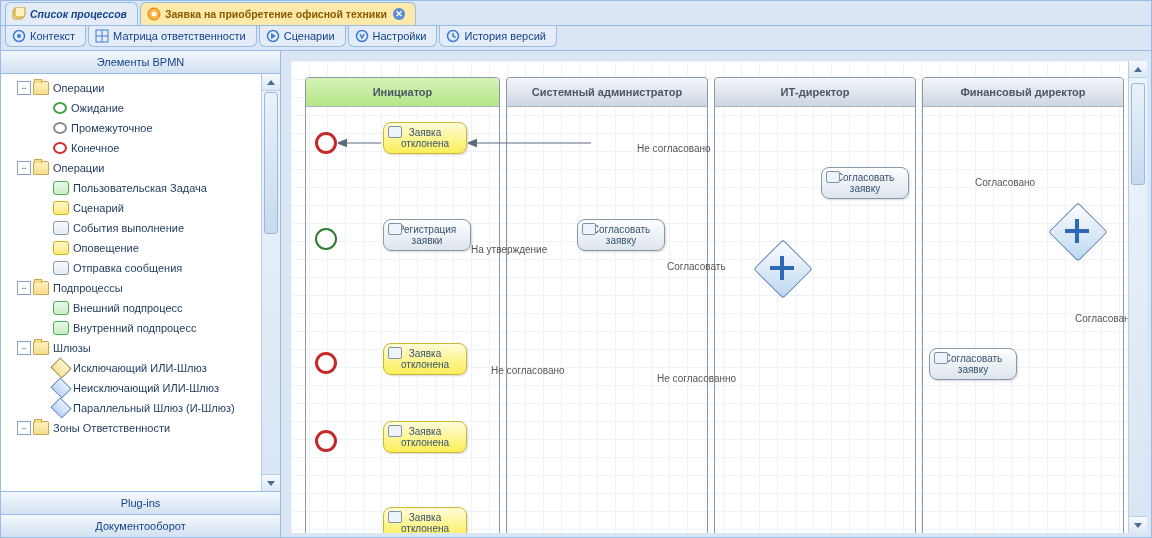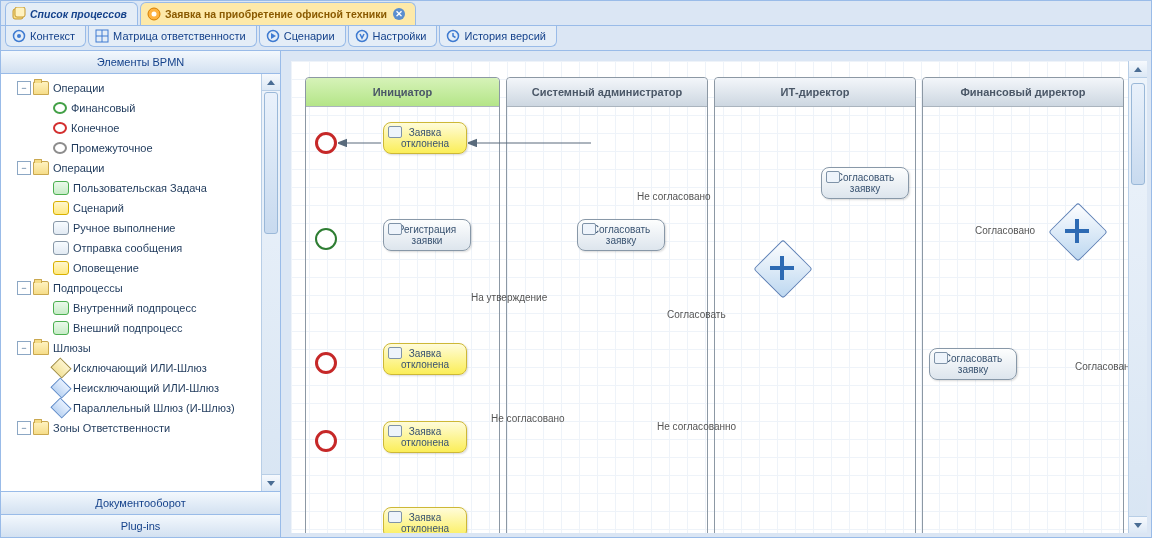--- a/index.html
+++ b/index.html
@@ -78,21 +78,21 @@
 .node.small { width:74px;}
 .start-evt, .end-evt { position:absolute; width:22px; height:22px; border-radius:50%; box-sizing:border-box; background:#fff;}
 .start-evt { border:2px solid #2e7d32;}
 .end-evt { border:3px solid #c62828;}
 .gateway { position:absolute; width:40px; height:40px; }
 .gateway .shape { width:40px; height:40px; transform:rotate(45deg); border:1px solid #5f82b7; background:linear-gradient(-45deg,#bcd7f0,#fefeff); border-radius:3px;}
 .gateway .plus::before, .gateway .plus::after { content:''; position:absolute; background:#2d6ab3;}
 .gateway .plus::before { left:18px; top:8px; width:4px; height:24px;}
 .gateway .plus::after { top:18px; left:8px; height:4px; width:24px;}
 
-.edge-label { position:absolute; font-size:10px; color:#555;margin-top:48px;}
+.edge-label { position:absolute; font-size:10px; color:#555;}
 
 svg.edges { position:absolute; inset:0; }
 svg.edges path, svg.edges line { stroke:#5a6b7c; stroke-width:1.2; fill:none;}
 svg.edges .arrow { fill:#5a6b7c; }
 
 .tri { width:0; height:0; border-left:4px solid transparent; border-right:4px solid transparent;}
 .tri.up { border-bottom:5px solid #4a6d94;}
 .tri.down { border-top:5px solid #4a6d94;}
 
 </style>
@@ -171,33 +171,33 @@
             <div class="tree-item">
               <span class="indent" style="width:8px"></span>
               <span class="expander">−</span>
               <span class="ic ic-folder folder-icon"></span>
               <span class="label">Операции</span>
             </div>
             <div class="tree-item">
               <span class="indent" style="width:30px"></span>
               <span class="expander blank"></span>
               <span class="ic ic-circle folder-icon"></span>
-              <span class="label">Финансовый</span>
+              <span class="label">Ожидание</span>
+            </div>
+            <div class="tree-item">
+              <span class="indent" style="width:30px"></span>
+              <span class="expander blank"></span>
+              <span class="ic ic-circle grey folder-icon"></span>
+              <span class="label">Промежуточное</span>
             </div>
             <div class="tree-item">
               <span class="indent" style="width:30px"></span>
               <span class="expander blank"></span>
               <span class="ic ic-circle red folder-icon"></span>
               <span class="label">Конечное</span>
-            </div>
-            <div class="tree-item">
-              <span class="indent" style="width:30px"></span>
-              <span class="expander blank"></span>
-              <span class="ic ic-circle grey folder-icon"></span>
-              <span class="label">Промежуточное</span>
             </div>
             <div class="tree-item">
               <span class="indent" style="width:8px"></span>
               <span class="expander">−</span>
               <span class="ic ic-folder folder-icon"></span>
               <span class="label">Операции</span>
             </div>
             <div class="tree-item">
               <span class="indent" style="width:30px"></span>
               <span class="expander blank"></span>
@@ -207,51 +207,51 @@
             <div class="tree-item">
               <span class="indent" style="width:30px"></span>
               <span class="expander blank"></span>
               <span class="ic ic-task yellow folder-icon"></span>
               <span class="label">Сценарий</span>
             </div>
             <div class="tree-item">
               <span class="indent" style="width:30px"></span>
               <span class="expander blank"></span>
               <span class="ic ic-task folder-icon"></span>
-              <span class="label">Ручное выполнение</span>
+              <span class="label">События выполнение</span>
+            </div>
+            <div class="tree-item">
+              <span class="indent" style="width:30px"></span>
+              <span class="expander blank"></span>
+              <span class="ic ic-task yellow folder-icon"></span>
+              <span class="label">Оповещение</span>
             </div>
             <div class="tree-item">
               <span class="indent" style="width:30px"></span>
               <span class="expander blank"></span>
               <span class="ic ic-task folder-icon"></span>
               <span class="label">Отправка сообщения</span>
-            </div>
-            <div class="tree-item">
-              <span class="indent" style="width:30px"></span>
-              <span class="expander blank"></span>
-              <span class="ic ic-task yellow folder-icon"></span>
-              <span class="label">Оповещение</span>
             </div>
             <div class="tree-item">
               <span class="indent" style="width:8px"></span>
               <span class="expander">−</span>
               <span class="ic ic-folder folder-icon"></span>
               <span class="label">Подпроцессы</span>
             </div>
             <div class="tree-item">
               <span class="indent" style="width:30px"></span>
               <span class="expander blank"></span>
               <span class="ic ic-task green folder-icon"></span>
+              <span class="label">Внешний подпроцесс</span>
+            </div>
+            <div class="tree-item">
+              <span class="indent" style="width:30px"></span>
+              <span class="expander blank"></span>
+              <span class="ic ic-task green folder-icon"></span>
               <span class="label">Внутренний подпроцесс</span>
-            </div>
-            <div class="tree-item">
-              <span class="indent" style="width:30px"></span>
-              <span class="expander blank"></span>
-              <span class="ic ic-task green folder-icon"></span>
-              <span class="label">Внешний подпроцесс</span>
             </div>
             <div class="tree-item">
               <span class="indent" style="width:8px"></span>
               <span class="expander">−</span>
               <span class="ic ic-folder folder-icon"></span>
               <span class="label">Шлюзы</span>
             </div>
             <div class="tree-item">
               <span class="indent" style="width:30px"></span>
               <span class="expander blank"></span>
@@ -280,22 +280,22 @@
         <div class="scrollbar">
           <div class="btn">
               <div class="tri up"></div>
             </div>
           <div class="thumb"></div>
           <div class="btn bot">
               <div class="tri down"></div>
             </div>
         </div>
       </div>
+      <div class="side-bottom-btn">Plug-ins</div>
       <div class="side-bottom-btn">Документооборот</div>
-      <div class="side-bottom-btn">Plug-ins</div>
     </div>
 
     <div class="canvas-wrap">
       <div class="canvas">
         <div class="canvas-inner">
 
           <div class="lane" style="left:14px; width:193px;">
             <div class="lane-head green">Инициатор</div>
           </div>
           <div class="lane" style="left:215px; width:200px;">

